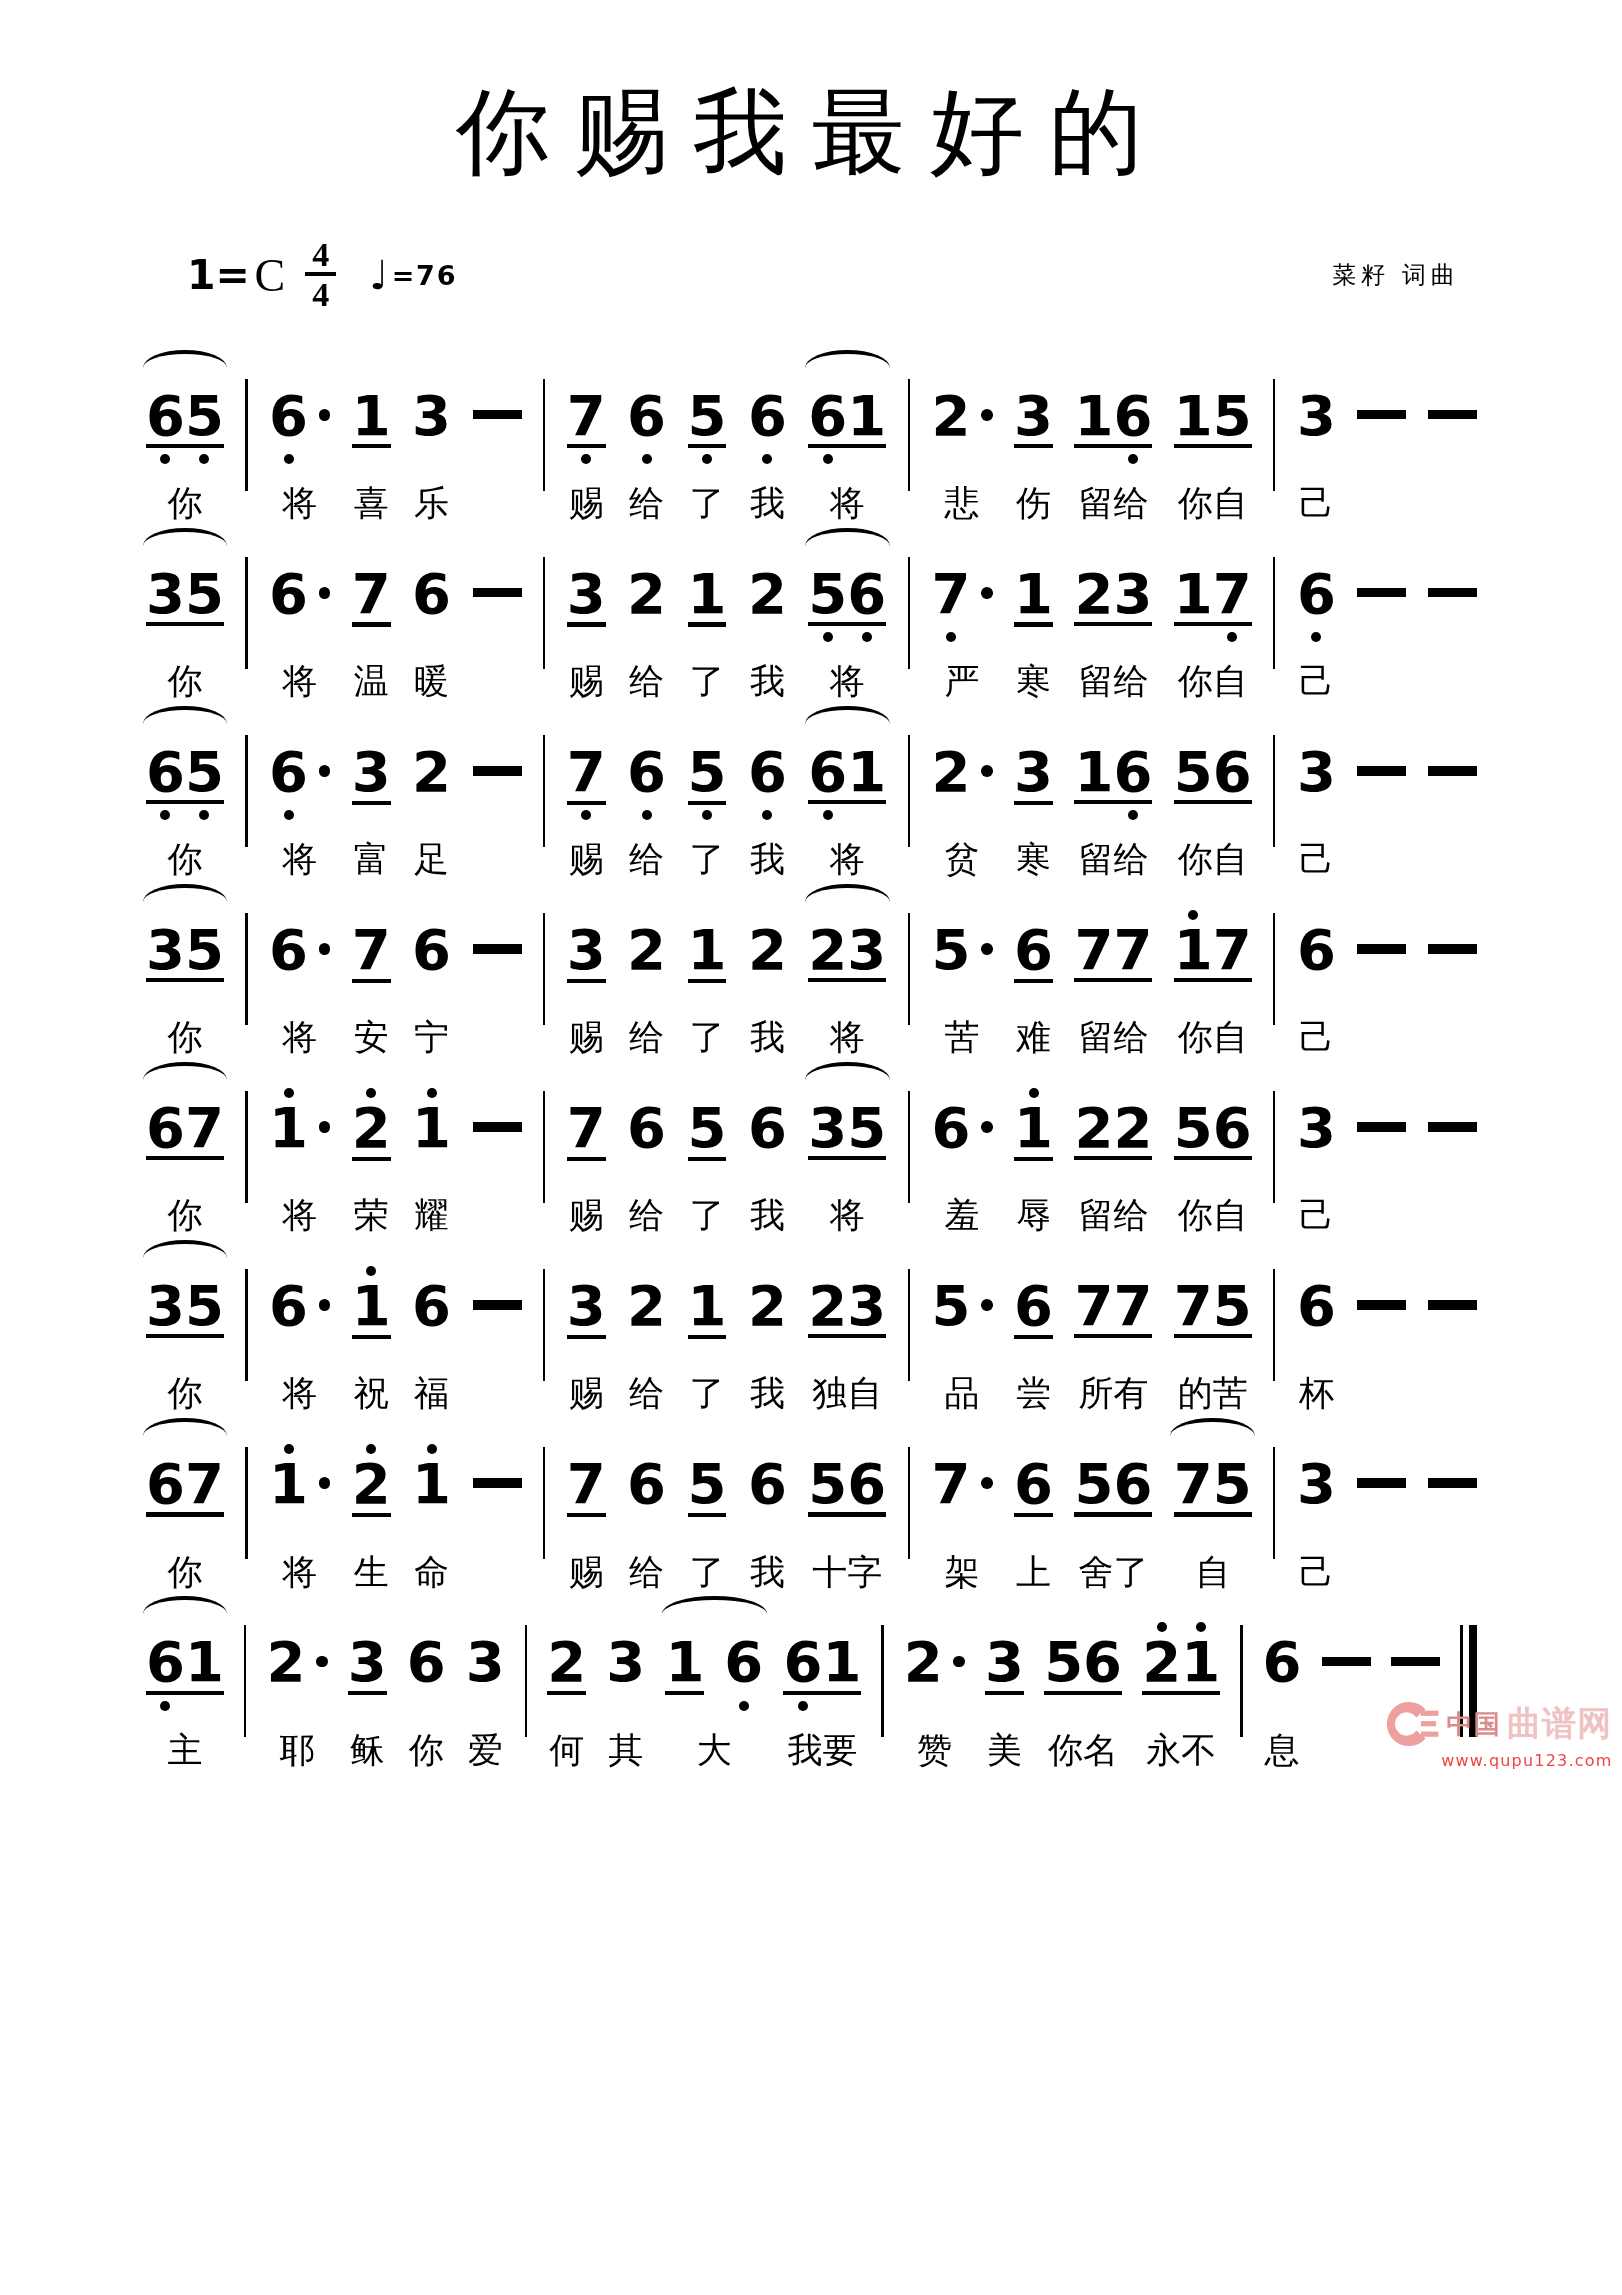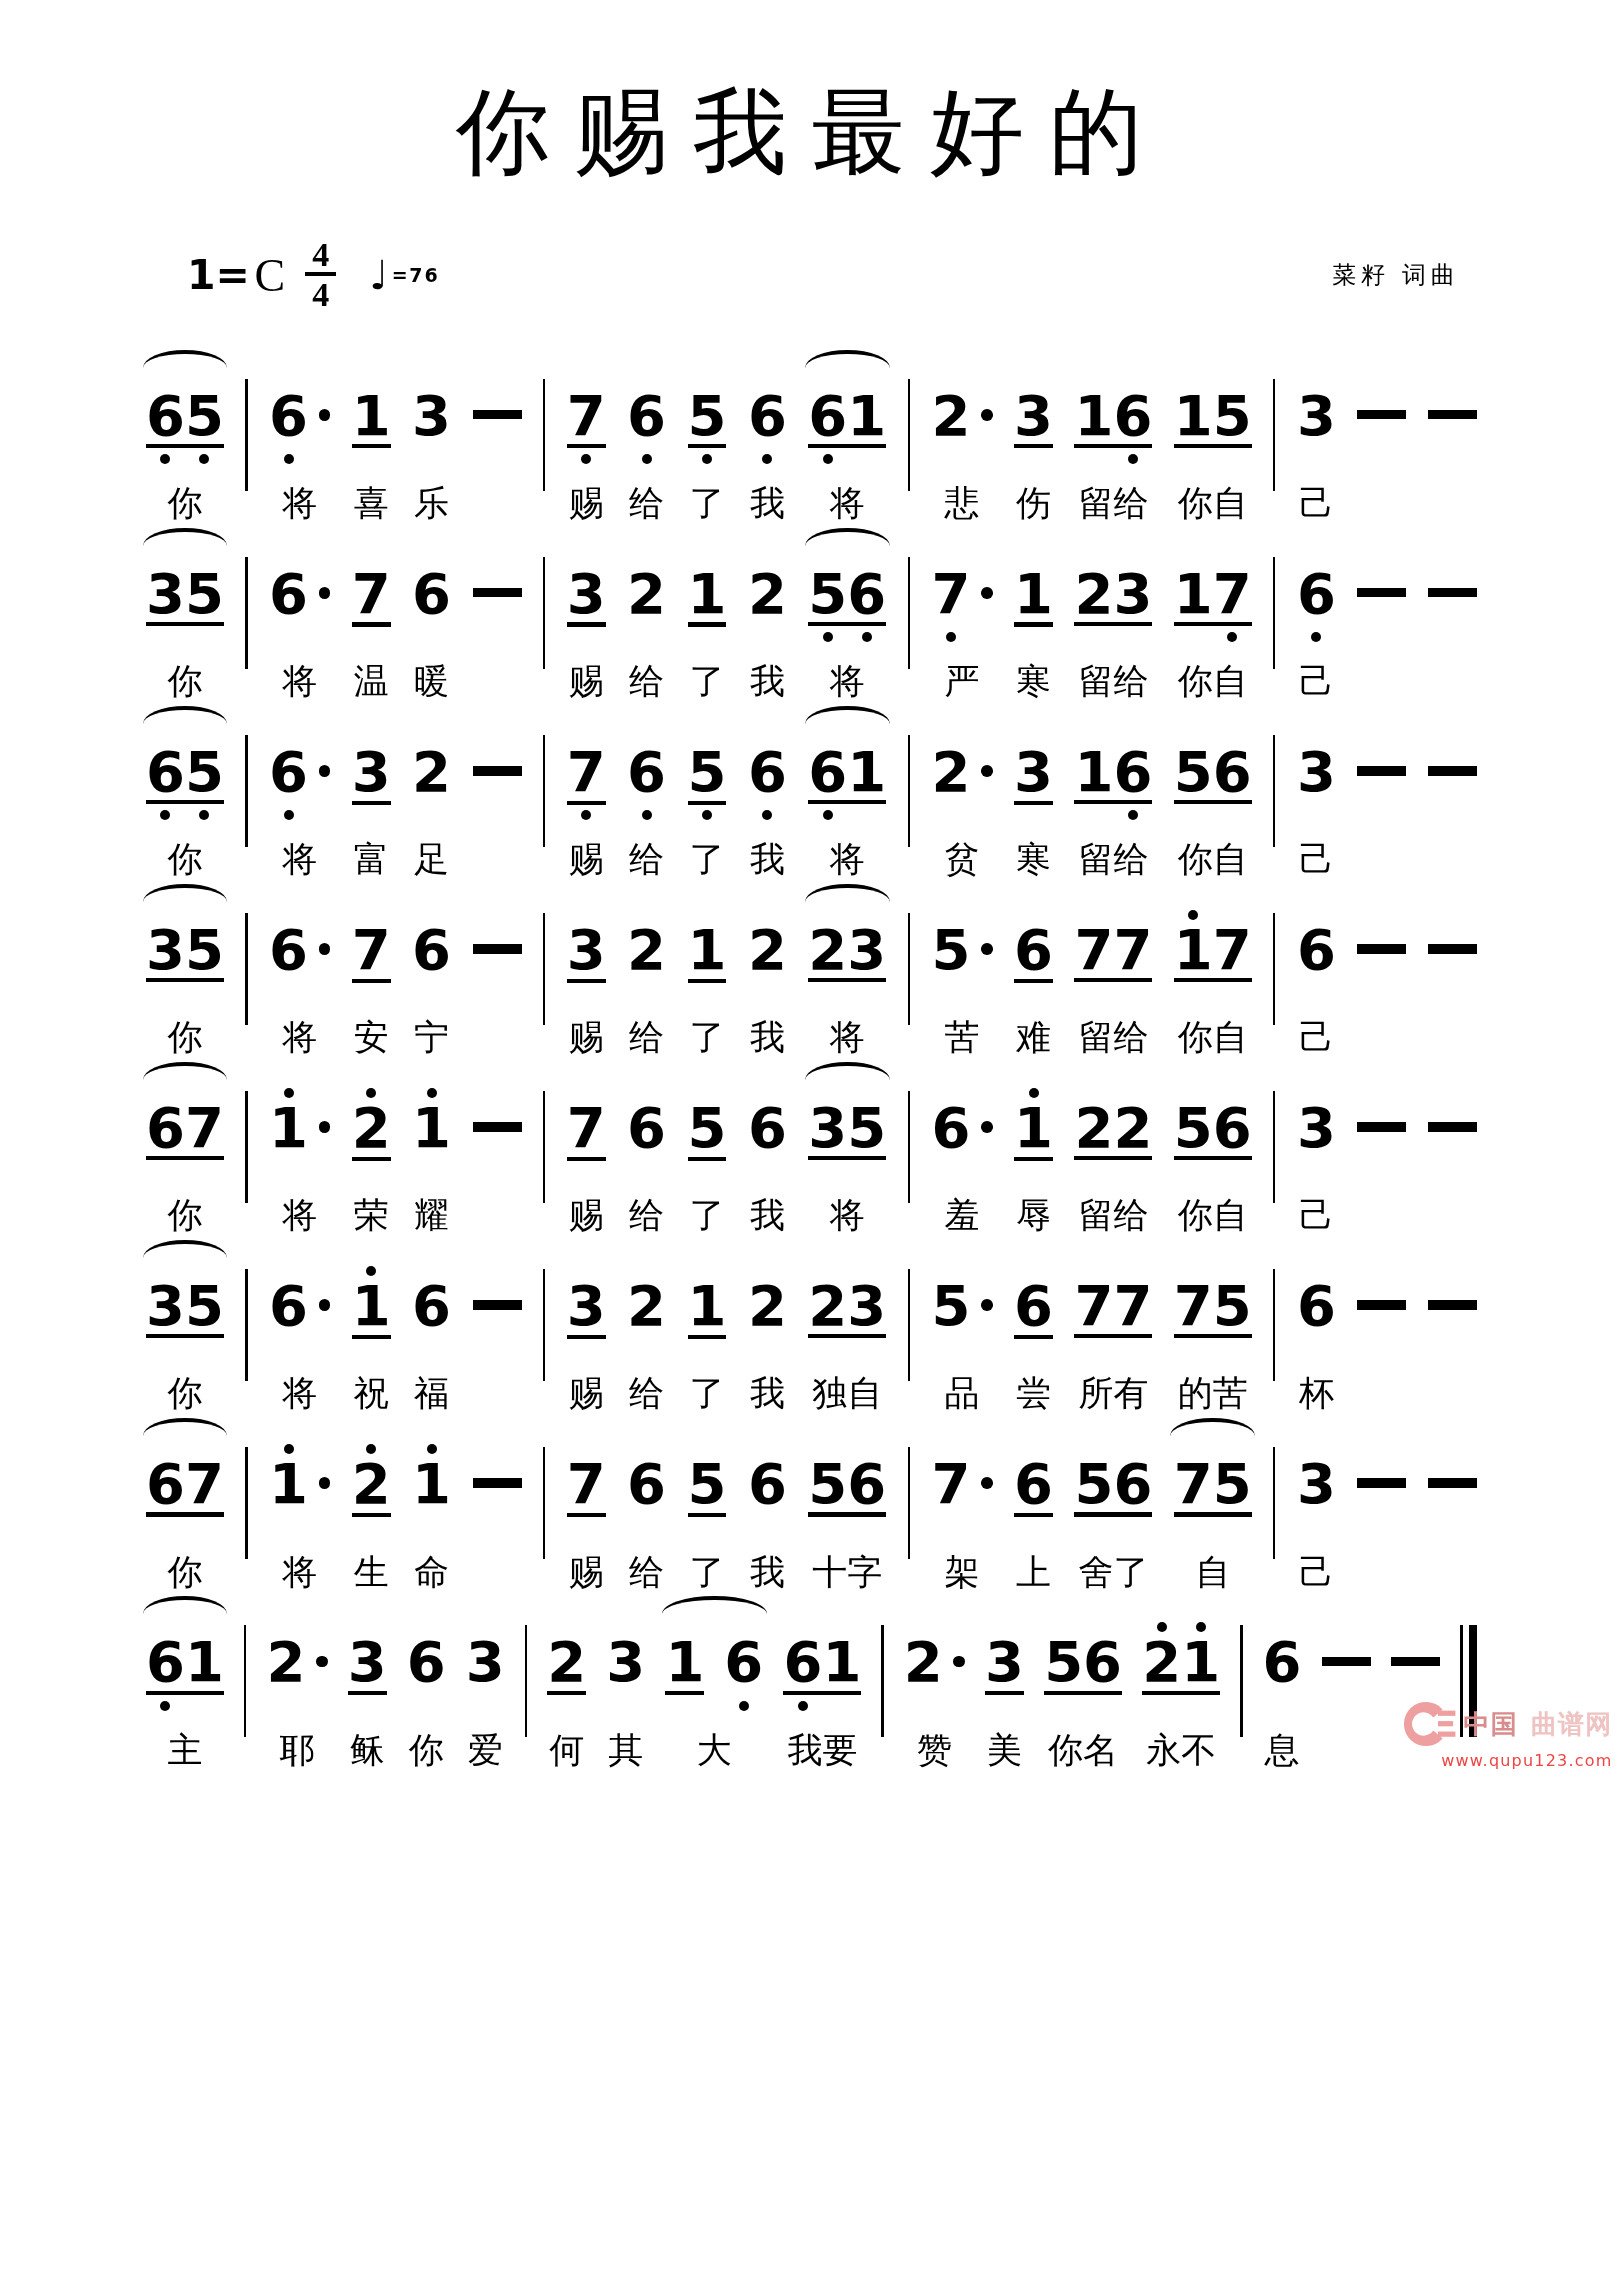--- a/index.html
+++ b/index.html
@@ -12,21 +12,21 @@
   .meta{display:flex;justify-content:space-between;align-items:center;margin-top:35px;padding:0 17.5px 0 41px;height:88px;}
   .meta-left{display:flex;align-items:center;}
   .key-prefix{font-size:41px;font-weight:bold;font-family:"DejaVu Sans",sans-serif;}
   .key-letter{font-size:46px;font-family:"Liberation Serif",serif;margin-left:4.7px;}
   .ts{display:inline-flex;flex-direction:column;align-items:center;margin-left:20px;
       font-family:"Liberation Serif",serif;font-weight:bold;font-size:34px;line-height:1.02;}
   .ts-top{padding:0 7px;border-bottom:4.1px solid #000;}
   .ts-bot{padding:1.2px 7px 0 7px;}
   .tempo{display:inline-flex;align-items:center;margin-left:33px;font-weight:bold;}
   .tempo-note{font-size:40px;line-height:35px;}
-  .tempo-val{font-size:19px;margin-left:3.5px;letter-spacing:1.8px;}
+  .tempo-val{font-size:27px;margin-left:3.5px;letter-spacing:1.8px;}
   .composer{font-size:24px;font-weight:400;letter-spacing:4.7px;white-space:nowrap;}
 
   #music{margin-top:54px;}
   .mline{display:flex;justify-content:space-between;align-items:flex-start;margin-bottom:28px;position:relative;}
 
   .cell{position:relative;display:flex;flex-direction:column;align-items:center;}
   .noterow{display:flex;align-items:flex-start;position:relative;}
   .dig{display:flex;flex-direction:column;align-items:center;min-width:32px;}
   .dig.sp{margin-left:20px;}
   .odot{width:10px;height:10px;border-radius:50%;background:#000;margin:2.3px 0;}
@@ -44,21 +44,21 @@
   .ebthick{width:8.2px;height:112px;background:#000;margin-left:5.8px;}
   .dashcell{display:flex;}
   .dashbar{width:49px;height:9.4px;background:#000;margin-top:37px;}
   .lyr{margin-top:17.5px;font-size:35px;line-height:39px;white-space:nowrap;font-weight:500;}
 
   .watermark{position:absolute;right:10.5px;bottom:0;display:flex;flex-direction:column;align-items:flex-end;}
   .wm-row{display:flex;align-items:center;}
   .wm-logo{display:block;}
   .wm-name{display:flex;align-items:center;margin-left:5.8px;}
   .wm-cn1{font-size:26px;font-weight:bold;color:#d98c8c;letter-spacing:1.2px;}
-  .wm-cn2{font-size:26px;font-weight:bold;color:#f0c3c3;letter-spacing:1.2px;margin-left:13px;}
+  .wm-cn2{font-size:34px;font-weight:bold;color:#f0c3c3;letter-spacing:1.2px;margin-left:6px;}
   .wm-url{font-size:16px;color:#ef4444;letter-spacing:1.2px;margin-top:1.2px;}
 </style>
 </head>
 <body>
 
 <div class="page">
 
   <h1 class="title">你赐我最好的</h1>
 
   <div class="meta">

